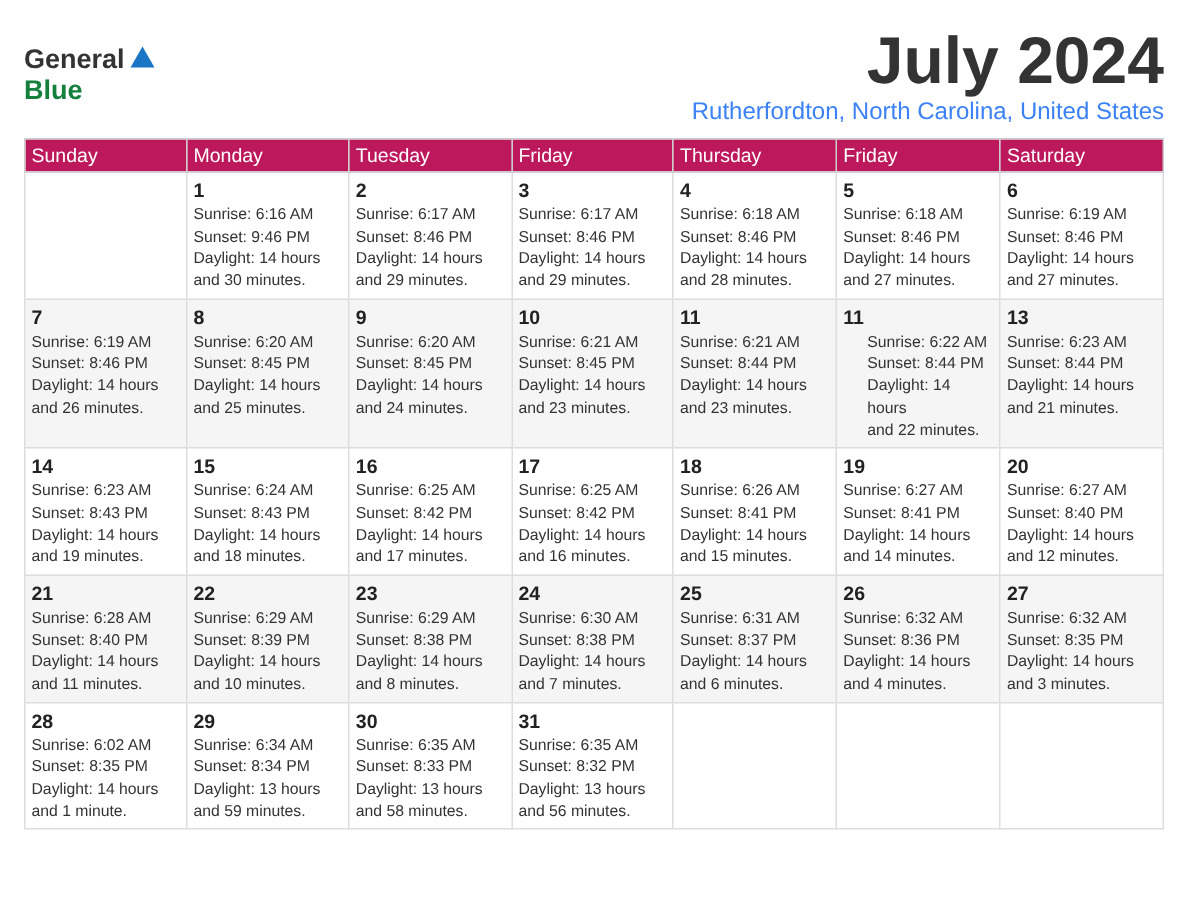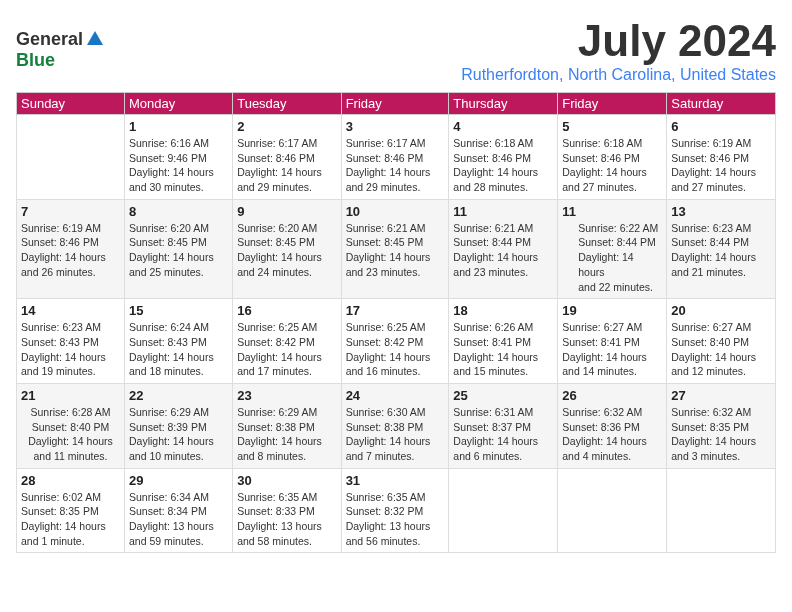--- a/index.html
+++ b/index.html
@@ -263,21 +263,21 @@
           <span class="day-num">20</span>
           <div class="cell-info" style="white-space: pre-line;">Sunrise: 6:27 AM
 Sunset: 8:40 PM
 Daylight: 14 hours
 and 12 minutes.</div>
         </td>
       </tr>
       <tr>
         <td>
           <span class="day-num">21</span>
-          <div class="cell-info" style="white-space: pre-line; text-align: center;">Sunrise: 6:28 AM
+          <div class="cell-info" style="white-space: pre-line;">Sunrise: 6:28 AM
 Sunset: 8:40 PM
 Daylight: 14 hours
 and 11 minutes.</div>
         </td>
         <td>
           <span class="day-num">22</span>
           <div class="cell-info" style="white-space: pre-line;">Sunrise: 6:29 AM
 Sunset: 8:39 PM
 Daylight: 14 hours
 and 10 minutes.</div>

